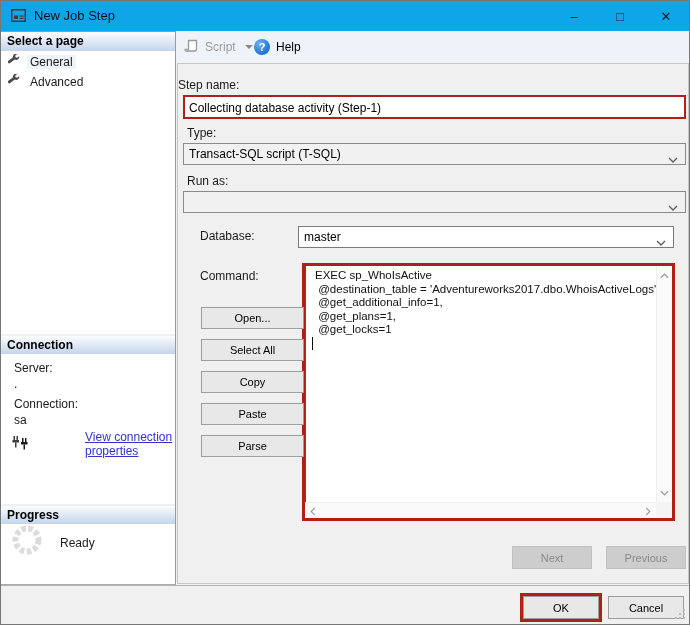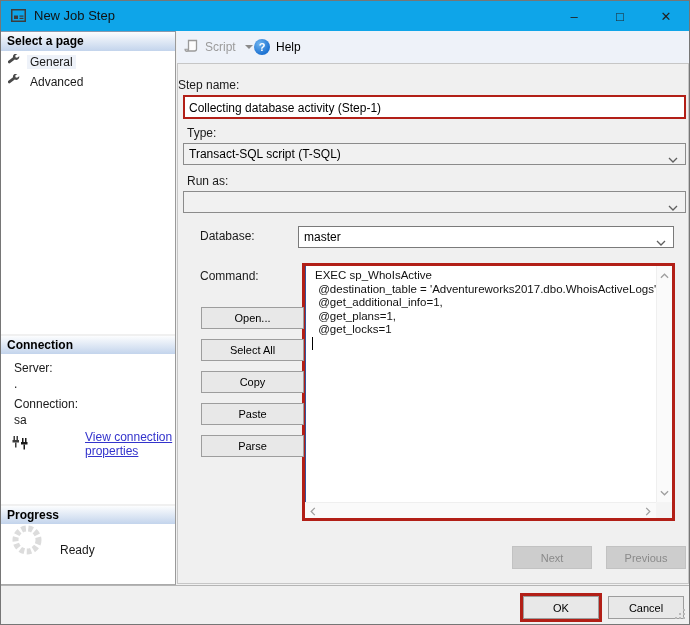--- a/index.html
+++ b/index.html
@@ -25,21 +25,21 @@
                  background:linear-gradient(180deg,#fcfdfe 0%,#c3d4ec 100%);
                  border-top:1px solid #8a99ad; }
   .page-row { position:absolute; left:0; width:100%; height:17px; display:flex; align-items:center; padding-left:7px; }
   .page-row .lbl { margin-left:7px; padding:0 3px; }
   .page-row.selected .lbl { background:#eef2f9; }
   .kv-label { position:absolute; left:13px; color:#1a1a1a; }
   .kv-value { position:absolute; left:13px; color:#1a1a1a; }
   .link-row { position:absolute; left:11px; display:flex; align-items:center; }
   .link { color:#3333cc; text-decoration:underline; margin-left:8px; cursor:pointer; }
   .ready-row { position:absolute; left:9px; display:flex; align-items:flex-start; }
-  .ready-txt { margin-left:16px; margin-top:20px; }
+  .ready-txt { margin-left:16px; margin-top:13px; }
   
   .toolbar { position:absolute; left:176px; top:30px; width:513px; height:32px; background:#eef2f9; }
   .tb-item { position:absolute; top:0; height:32px; display:flex; align-items:center; }
   .script-label { color:#9b9b9b; margin-left:5px; }
   .dd-arrow { margin-left:9px; width:0; height:0; border-left:4px solid transparent;
               border-right:4px solid transparent; border-top:4px solid #8a8a8a; }
   .help-label { color:#000; margin-left:6px; }
   .help-circle { width:16px; height:16px; border-radius:50%;
                  background:radial-gradient(circle at 35% 30%, #6db3ef, #1e73d2 70%);
                  color:#fff; font-weight:bold; font-size:11px; display:flex; align-items:center; justify-content:center; }

